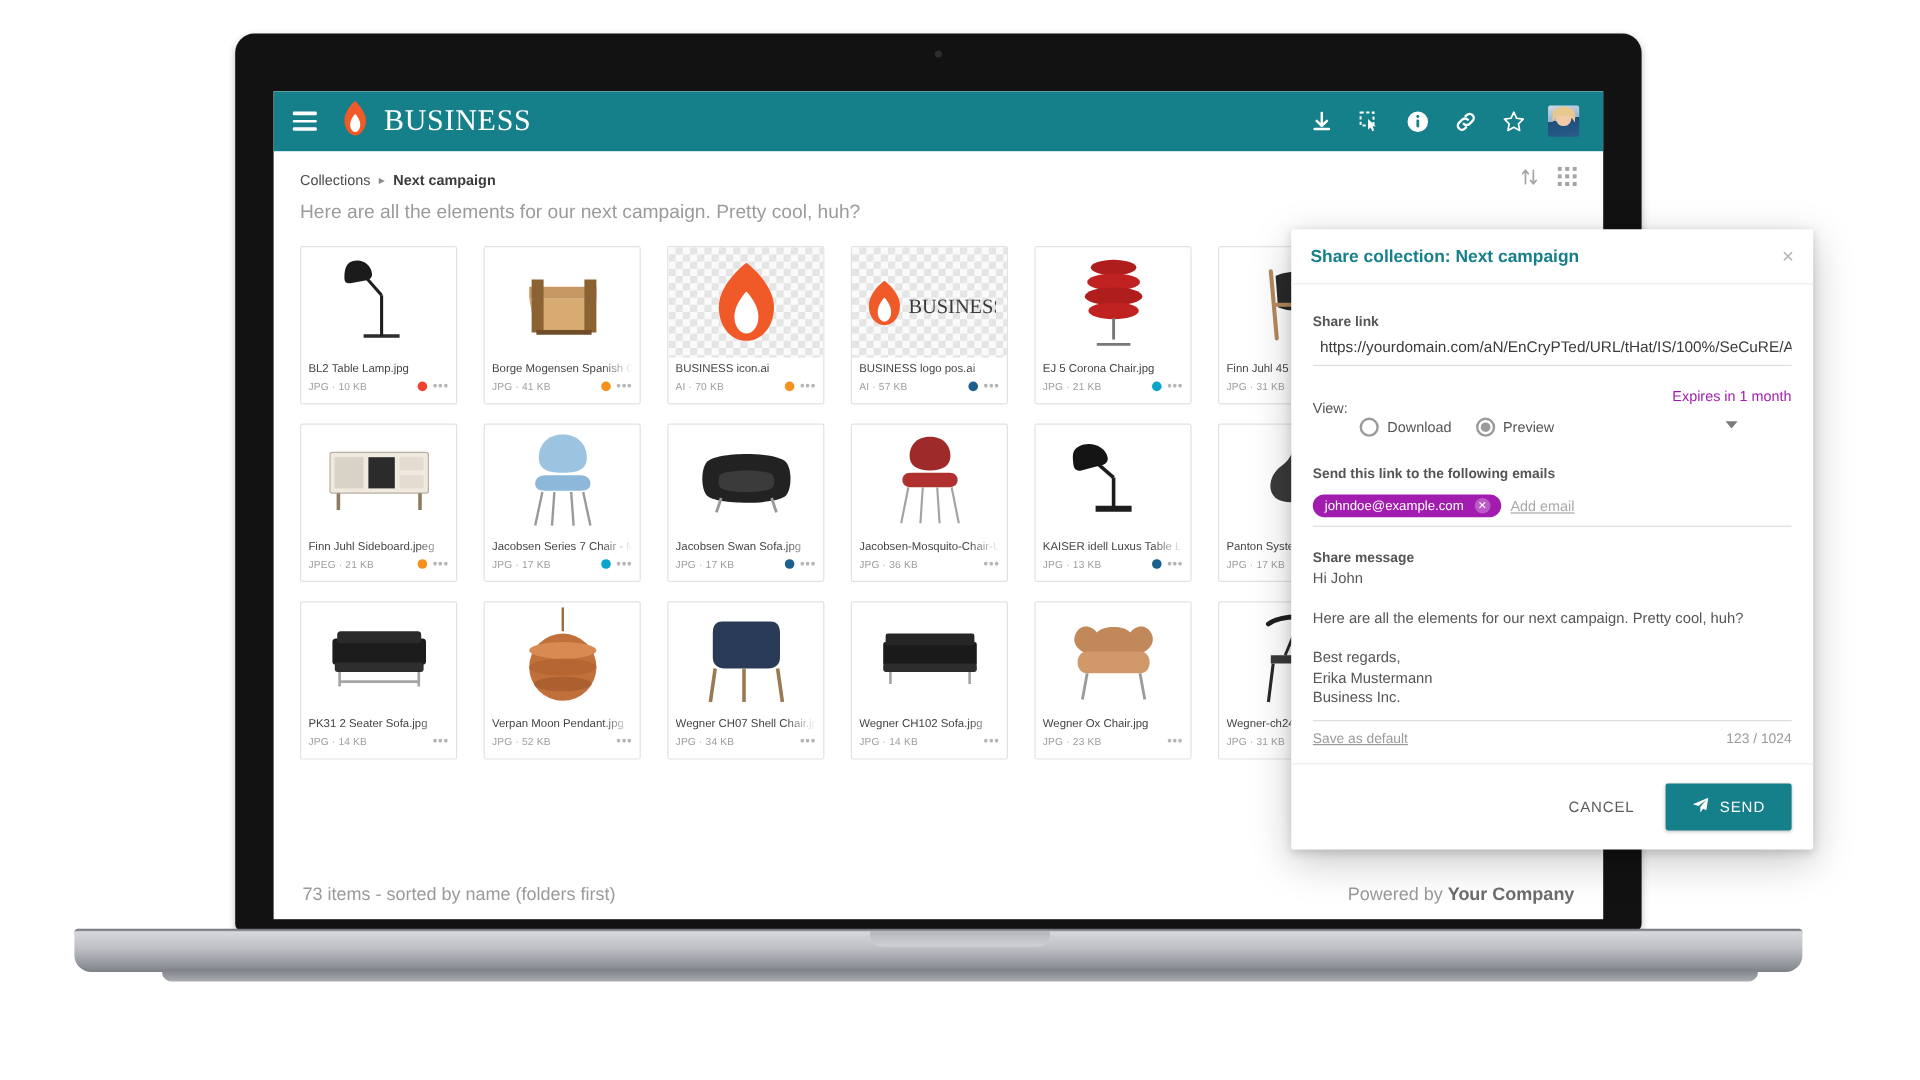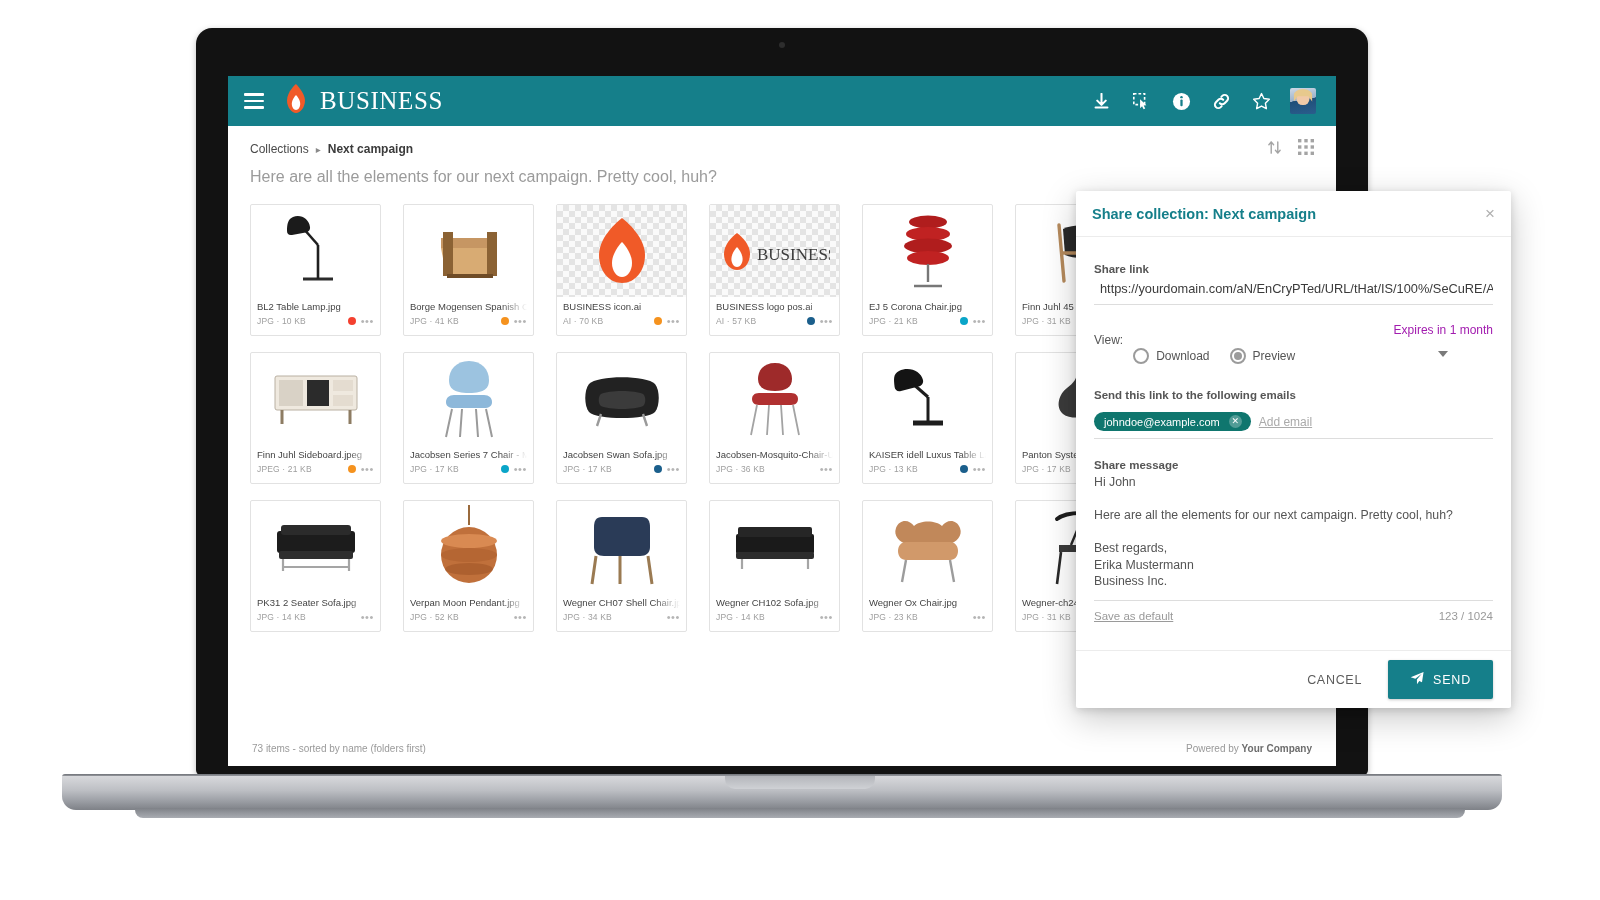--- a/index.html
+++ b/index.html
@@ -144,21 +144,21 @@
   .frow { display: flex; align-items: center; margin-top: 3px; }
   .finfo { font-size: 8.5px; color: #9e9e9e; letter-spacing: .15px; }
   .fspacer { flex: 1; }
   .dot { width: 8px; height: 8px; border-radius: 50%; margin-right: 5px; }
   .dots-btn { color: #b5b5b5; font-size: 11px; letter-spacing: .6px; line-height: 6px; cursor: pointer; }
 
   
   .app-footer {
     position: absolute; left: 0; bottom: 0; width: 1108px;
     display: flex; align-items: center; padding: 0 24px 12px 24px;
-    font-size: 10px; color: #9a9a9a;
+    font-size: 15px; color: #9a9a9a;
   }
   .footer-spacer { flex: 1; }
   .powered strong { color: #6d6d6d; font-weight: 700; }
 
   
   .dialog {
     position: absolute;
     left: 1076px; top: 191px;
     width: 435px; height: 517px;
     background: #fff;
@@ -198,21 +198,21 @@
   .expires { display: flex; align-items: center; gap: 14px; font-size: 12px; color: #a21caf; cursor: pointer; flex-direction: column; }
   .caret { width:0;height:0;border-left:5px solid transparent;border-right:5px solid transparent;border-top:6px solid #7a7a7a; }
 
   .emails-label { font-size: 11.5px; color: #555; font-weight: 700; margin-top: 25px; }
   .email-row {
     display: flex; align-items: center; gap: 8px;
     border-bottom: 1px solid #ddd; padding: 6px 0 7px 0; margin-top: 5px;
   }
   .chip {
     display: flex; align-items: center; gap: 9px;
-    background: #0f766e; color: #fff; border-radius: 11px;
+    background: #a21caf; color: #fff; border-radius: 11px;
     padding: 3px 9px 3px 10px; font-size: 11px;
   }
   .chip-x {
     width: 13px; height: 13px; border-radius: 50%;
     background: rgba(255,255,255,.28); color: #fff;
     display: flex; align-items: center; justify-content: center;
     font-size: 9px; line-height: 1; cursor: pointer;
   }
   .add-email { font-size: 12px; color: #aaa; cursor: text; text-decoration: underline; }
 
@@ -222,21 +222,21 @@
     white-space: pre-wrap; margin-top: 3px;
     border-bottom: 1px solid #ddd; padding-bottom: 10px; min-height: 112px;
     cursor: text;
   }
   .msg-foot { display: flex; align-items: center; margin-top: 9px; }
   .save-default { font-size: 11.5px; color: #9a9a9a; text-decoration: underline; cursor: pointer; }
   .msg-foot-spacer { flex: 1; }
   .counter { font-size: 11.5px; color: #9a9a9a; }
 
   .dlg-actions {
-    height: 58px; border-top: 1px solid #ececec;
+    height: 72px; border-top: 1px solid #ececec;
     display: flex; align-items: center; justify-content: flex-end;
     gap: 16px; padding: 0 18px;
   }
   .btn-cancel {
     background: none; border: none; font-family: inherit;
     font-size: 12.5px; letter-spacing: .7px; color: #5c5c5c; font-weight: 400;
     padding: 10px 10px; cursor: pointer;
   }
   .btn-send {
     background: #157f8a; border: none; color: #fff; font-family: inherit;

